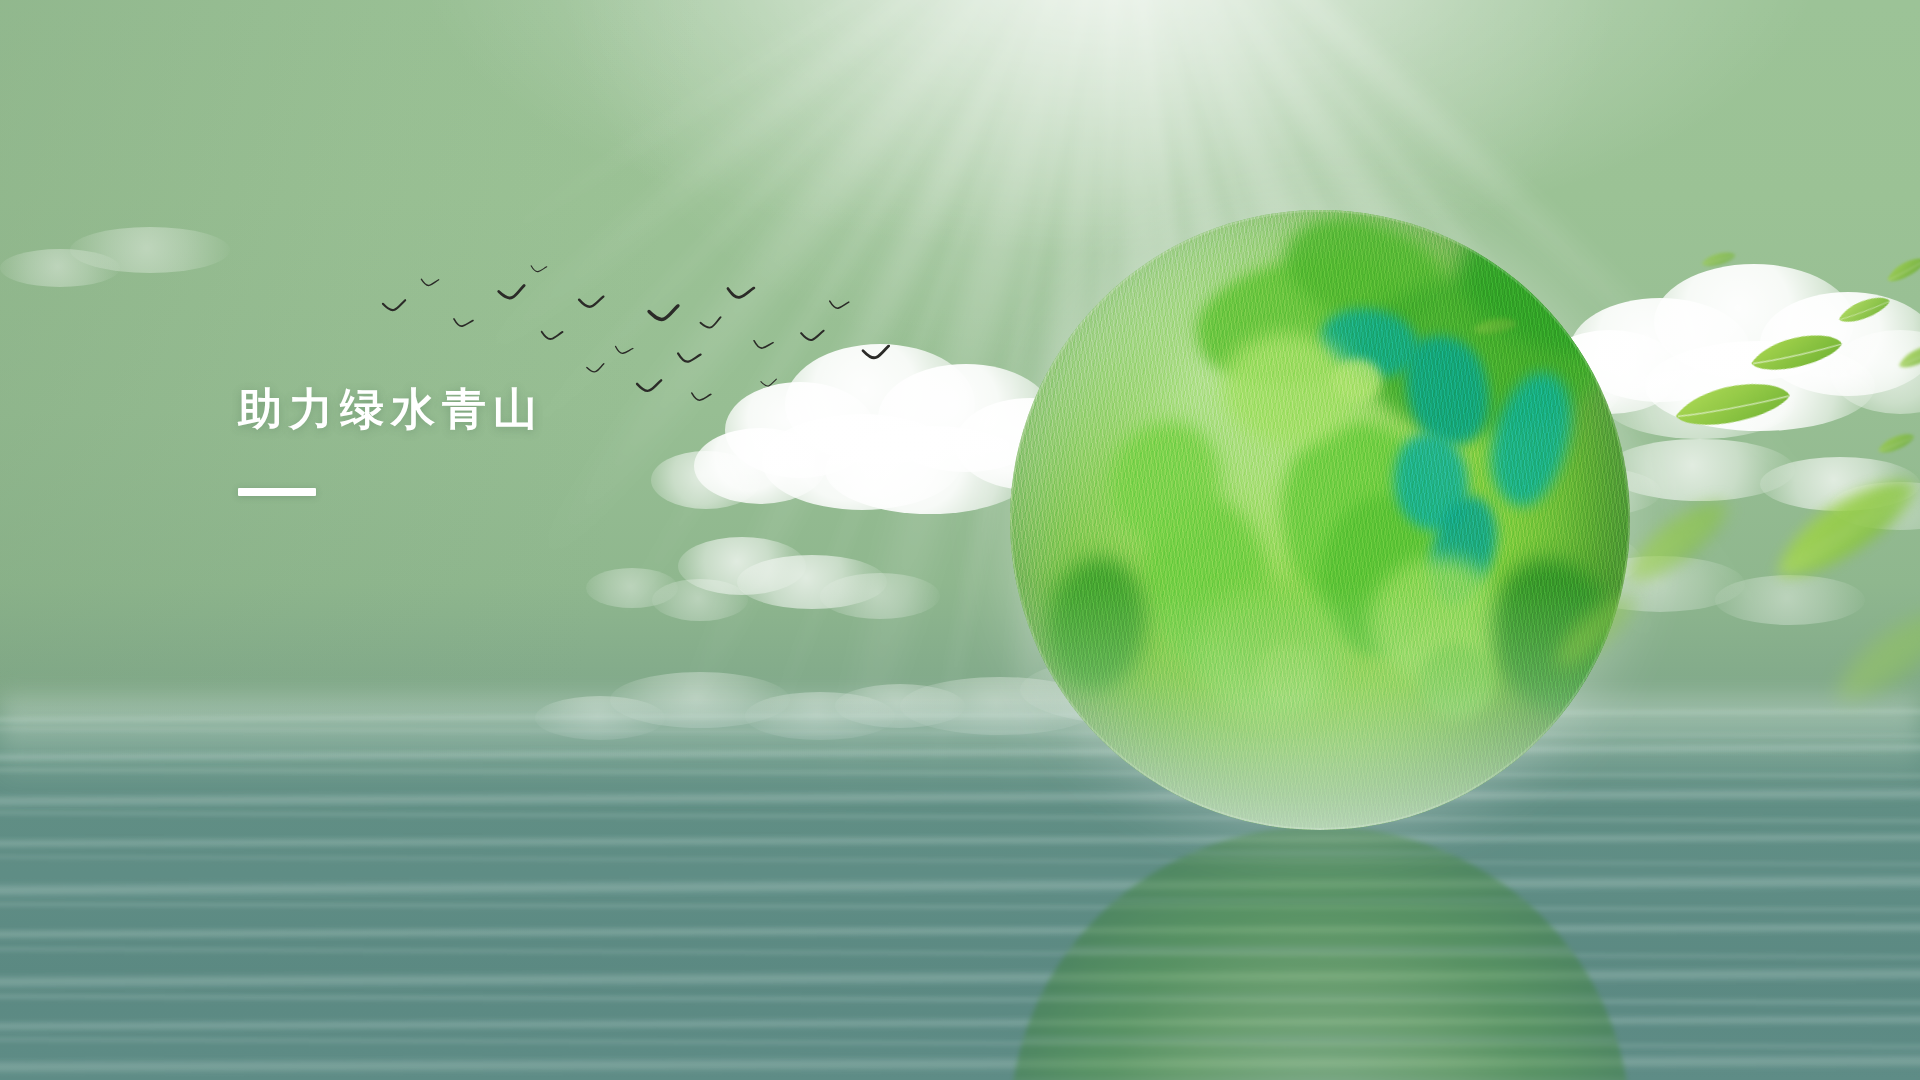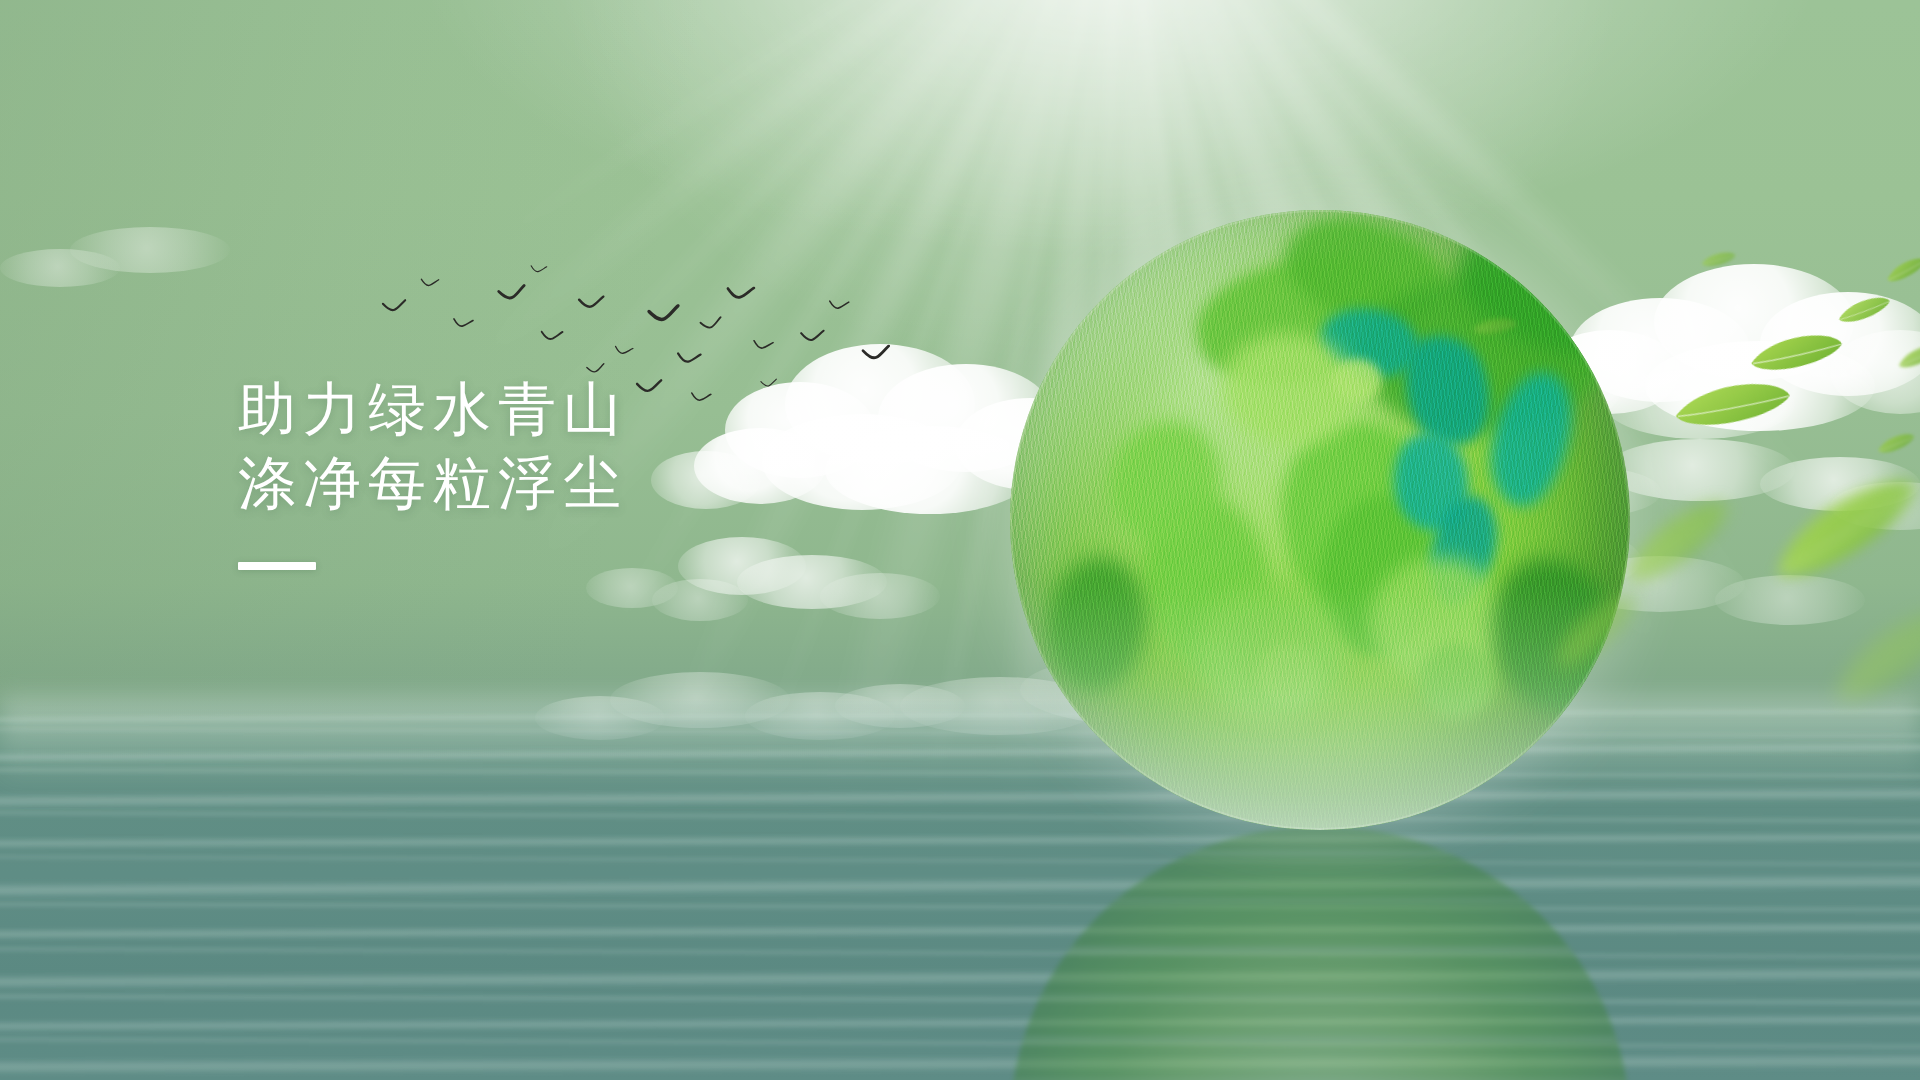--- a/index.html
+++ b/index.html
@@ -163,21 +163,21 @@
     background:linear-gradient(180deg, rgba(222,236,228,.42) 0%, rgba(222,236,228,.12) 58%, rgba(222,236,228,0) 100%);
     filter:blur(12px); pointer-events:none;
   }
 
   
   .leaf { position:absolute; pointer-events:none; }
 
   
   #copy { position:absolute; left:238px; top:372px; width:760px; }
   .headline {
-    font-size:58px; line-height:74px; font-weight:400;
+    font-size:44px; line-height:74px; font-weight:700;
     color:#ffffff; letter-spacing:7px;
     text-shadow:0 2px 10px rgba(60,100,70,.30);
     white-space:nowrap;
   }
   #divider {
     width:78px; height:8px; background:#ffffff; border-radius:1px;
     margin-top:42px; margin-bottom:52px;
     box-shadow:0 1px 6px rgba(60,100,70,.25);
   }
   .lede {
@@ -518,17 +518,16 @@
               <stop offset="100%" stop-color="#68AA2C"></stop>
             </linearGradient>
           </defs>
           <path d="M3 16 C22 1 62 -3 96 10 C112 16 118 24 118 28 C104 40 62 42 30 33 C14 28 5 22 3 16 Z" fill="url(#lg1472318)"></path>
           <path d="M5 17 C34 22 74 26 117 28" fill="none" stroke="rgba(255,255,255,.55)" stroke-width="1.6"></path>
         </svg></div>
     </div>
 
   <div id="copy">
     <div class="headline">助力绿水青山</div>
-    <div class="headline">涤净每粒浮尘</div>
     <div id="divider"></div>
   </div>
 
 </div>
 
 </body></html>

